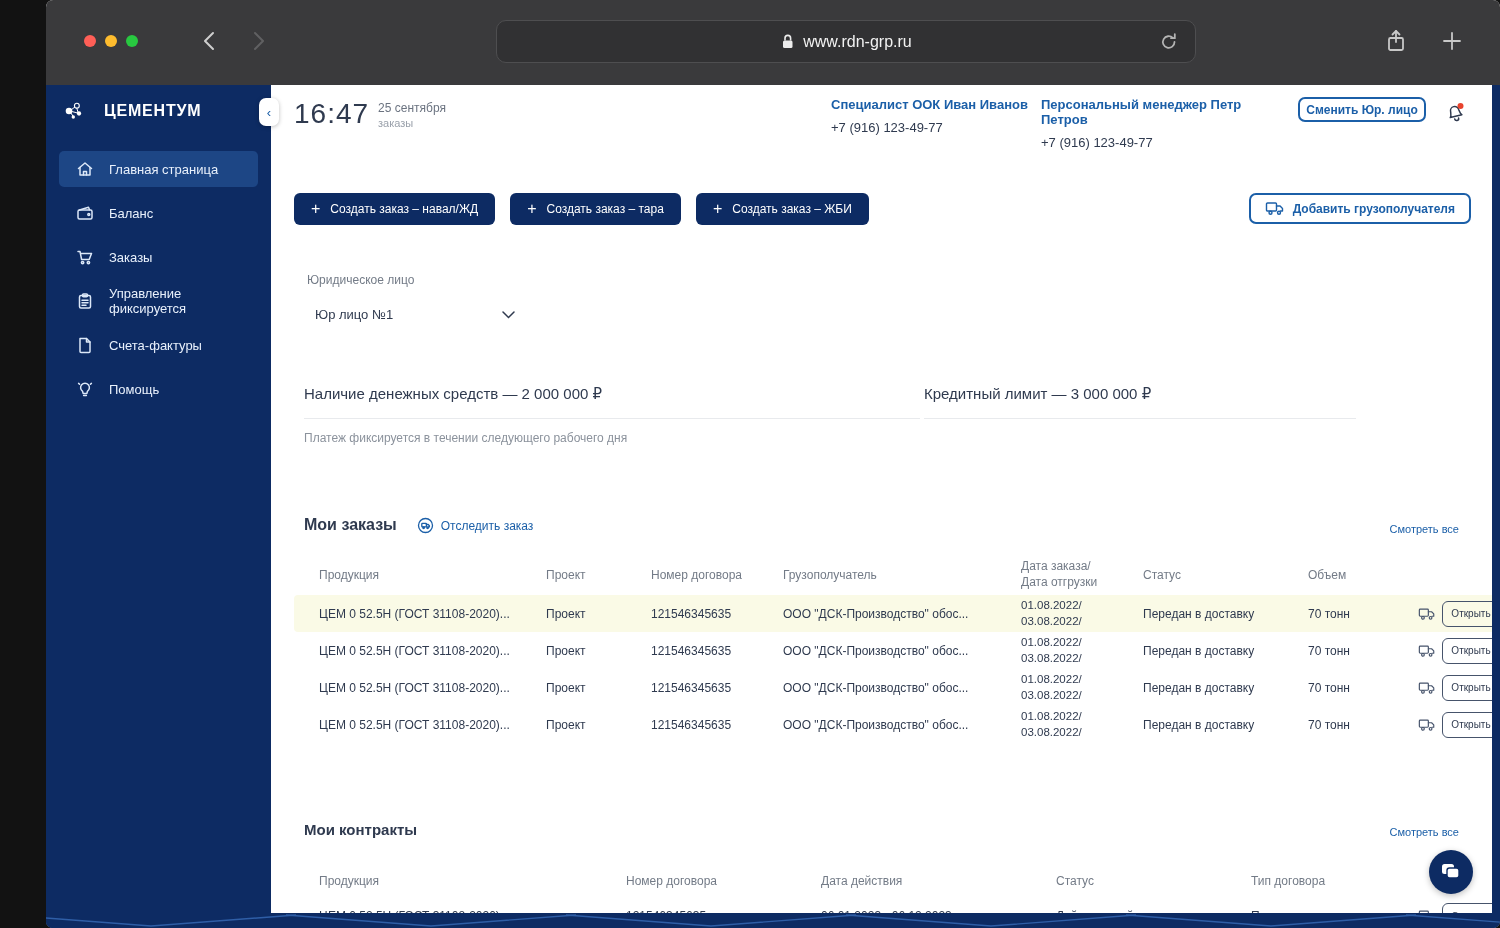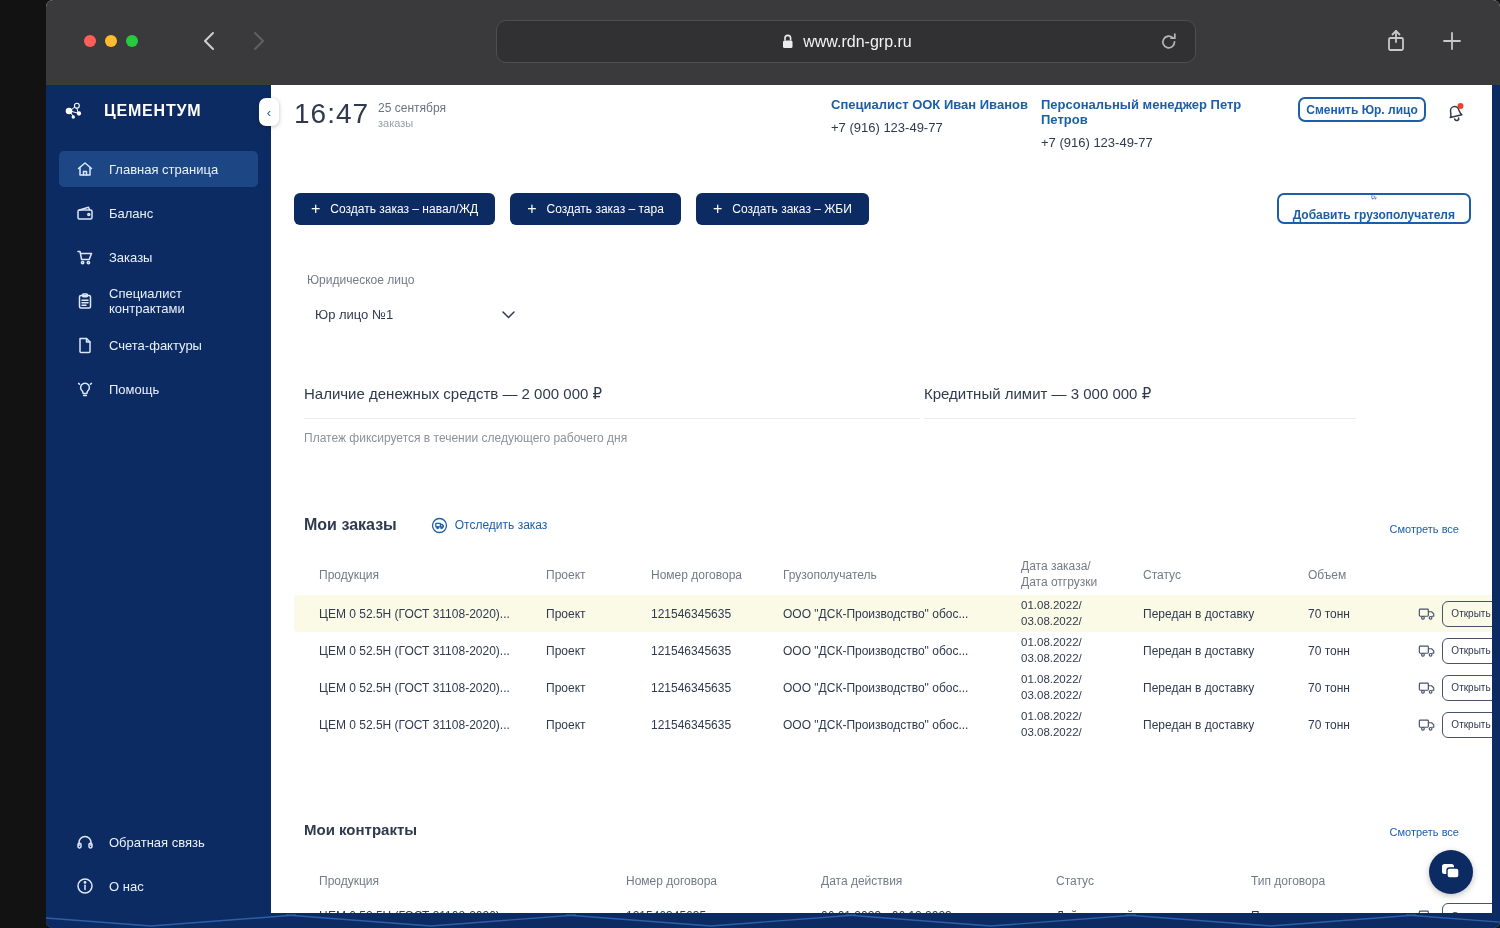--- a/index.html
+++ b/index.html
@@ -55,35 +55,35 @@
   .btn-change { position:absolute; left:1027px; top:12px; width:128px; height:25px; }
   .icon-btn { position:absolute; width:24px; height:24px; cursor:pointer; }
   .bell-btn { left:1172px; top:16px; }
   .account-btn { left:1221px; top:15px; }
 
   .toolbar { position:absolute; left:23px; top:108px; display:flex; gap:15px; }
   .btn-navy { background:#0d2b63; color:#fff; border:none; border-radius:6px; height:32px;
     padding:0 17px; font-size:12px; display:flex; align-items:center; gap:10px; cursor:pointer;
     font-family:inherit; }
   .btn-navy .plus { font-size:16px; font-weight:normal; margin-top:-1px; }
-  .btn-add { position:absolute; right:21px; top:108px; height:31px; padding:0 14px;flex-direction:column; }
+  .btn-add { position:absolute; right:21px; top:108px; height:31px; padding:0 14px; }
 
   .entity { position:absolute; left:36px; top:188px; }
   .entity-label { font-size:12px; color:#737b87; }
   .entity-value { margin:20px 0 0 8px; width:200px; display:flex; justify-content:space-between;
     align-items:center; font-size:13px; color:#2f3a4f; cursor:pointer; }
 
   .fin-col { position:absolute; top:300px; }
   .fin-left { left:33px; width:616px; }
   .fin-right { left:653px; width:432px; }
   .fin-title { font-size:15px; font-weight:normal; color:#2f3a4f; }
   .fin-divider { height:1px; background:#e8eaed; margin-top:15px; }
   .fin-note { font-size:12px; color:#8b929c; margin-top:12px; }
 
-  .sec-head { position:absolute; left:33px; display:flex; align-items:center; gap:34px; }
+  .sec-head { position:absolute; left:33px; display:flex; align-items:flex-end; gap:20px; }
   .sec-title { font-size:16px; font-weight:bold; color:#2f3a4f; }
   .link-blue { font-size:12px; color:#1b5fa8; cursor:pointer; display:flex; align-items:center; gap:7px; }
   .see-all { position:absolute; right:33px; font-size:11px; color:#1b5fa8; cursor:pointer; }
 
   .table { position:absolute; left:23px; width:1221px; }
   .trow { display:grid; align-items:center;
     grid-template-columns:227px 105px 132px 238px 122px 165px 110px 24px 1fr;
     padding-left:25px; padding-right:15px; }
   .trow-c { grid-template-columns:307px 195px 235px 195px 167px 24px 1fr; }
   .thead { height:40px; font-size:12px; color:#737b87; }
@@ -209,58 +209,40 @@
           <span>Заказы</span>
         </div>
         <div class="menu-item">
           <svg class="micon" viewBox="0 0 20 20" fill="none" stroke="#dce8f8" stroke-width="1.5" stroke-linecap="round" stroke-linejoin="round">
               <rect x="4.5" y="4.5" width="11" height="12.5" rx="1.5"></rect>
               <rect x="7.5" y="3" width="5" height="2.8" rx="1"></rect>
               <line x1="7" y1="9.3" x2="13" y2="9.3"></line>
               <line x1="7" y1="11.8" x2="13" y2="11.8"></line>
               <line x1="7" y1="14.3" x2="11" y2="14.3"></line>
             </svg>
-          <span>Специалист контрактами</span>
+          <span>Управление фиксируется</span>
         </div>
         <div class="menu-item">
           <svg class="micon" viewBox="0 0 20 20" fill="none" stroke="#dce8f8" stroke-width="1.5" stroke-linecap="round" stroke-linejoin="round">
               <path d="M5 3.5 h6.5 L15 7 v9.5 a1 1 0 0 1 -1 1 H6 a1 1 0 0 1 -1 -1 z"></path>
               <path d="M11.5 3.5 V7 H15"></path>
             </svg>
           <span>Счета-фактуры</span>
         </div>
         <div class="menu-item">
           <svg class="micon" viewBox="0 0 20 20" fill="none" stroke="#dce8f8" stroke-width="1.5" stroke-linecap="round" stroke-linejoin="round">
               <path d="M7.6 12.3 a4.4 4.4 0 1 1 4.8 0 l-.5 2.1 h-3.8 z"></path>
               <line x1="8.6" y1="16.6" x2="11.4" y2="16.6"></line>
               <line x1="3.6" y1="4.4" x2="4.6" y2="5.3"></line>
               <line x1="16.4" y1="4.4" x2="15.4" y2="5.3"></line>
             </svg>
           <span>Помощь</span>
         </div>
       </div>
 
-      <div class="menu-bottom">
-        <div class="menu-item">
-          <svg class="micon" viewBox="0 0 20 20" fill="none" stroke="#dce8f8" stroke-width="1.5" stroke-linecap="round" stroke-linejoin="round">
-              <path d="M4 13.5 v-3 a6 6 0 0 1 12 0 v3"></path>
-              <rect x="3" y="11.3" width="3" height="4.6" rx="1.3"></rect>
-              <rect x="14" y="11.3" width="3" height="4.6" rx="1.3"></rect>
-            </svg>
-          <span>Обратная связь</span>
-        </div>
-        <div class="menu-item">
-          <svg class="micon" viewBox="0 0 20 20" fill="none" stroke="#dce8f8" stroke-width="1.5" stroke-linecap="round">
-              <circle cx="10" cy="10" r="7"></circle>
-              <line x1="10" y1="9.2" x2="10" y2="13.6"></line>
-              <circle cx="10" cy="6.4" r="0.7" fill="#dce8f8"></circle>
-            </svg>
-          <span>О нас</span>
-        </div>
-      </div>
     </div>
 
     <div class="main">
 
       <div class="time-wrap">
         <div class="time-big">16:47</div>
         <div>
           <div class="time-date">25 сентября</div>
           <div class="time-weekday">заказы</div>
         </div>

